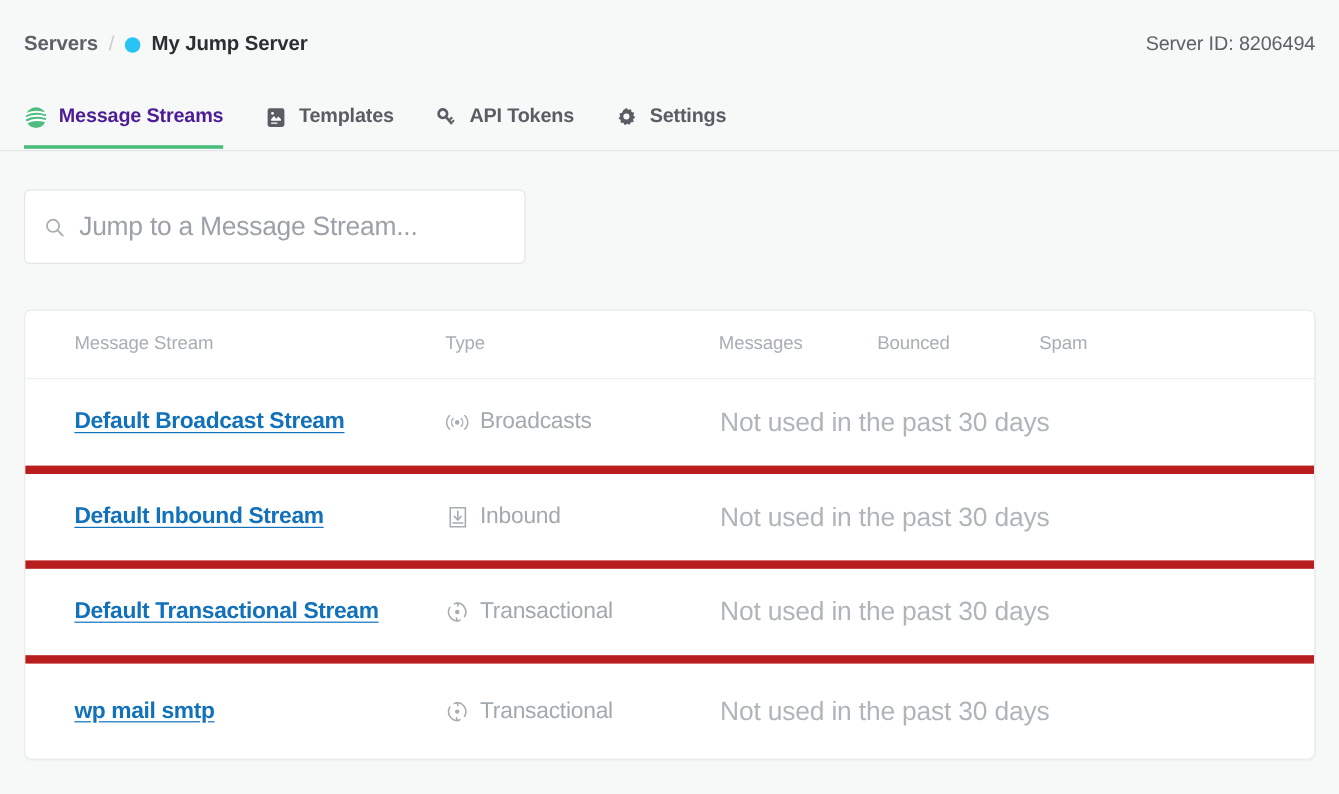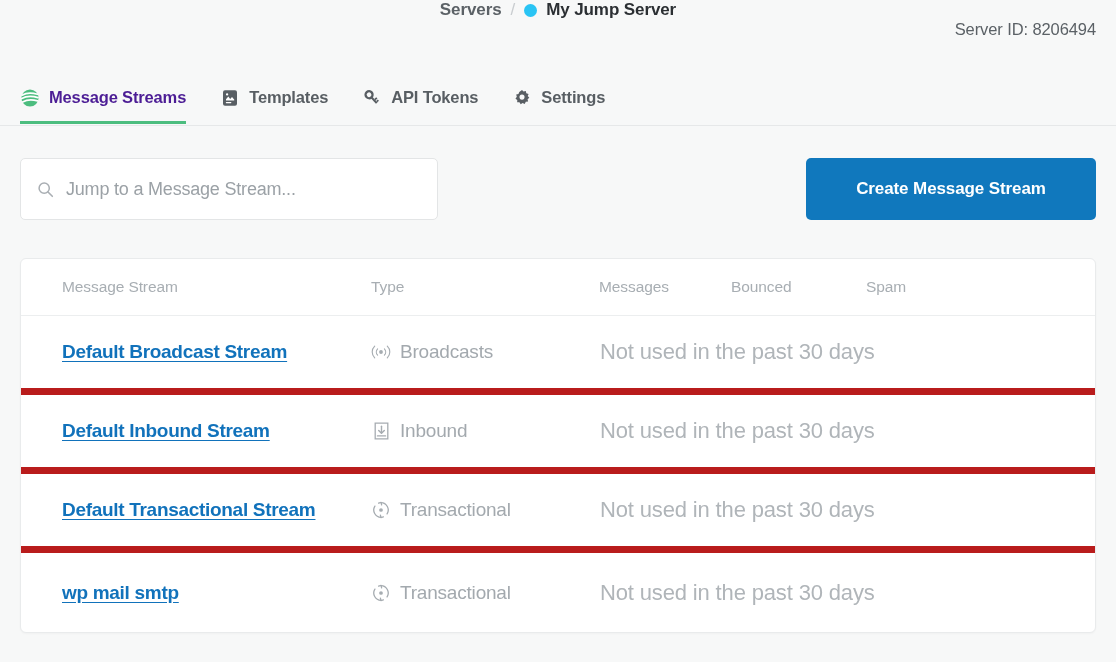--- a/index.html
+++ b/index.html
@@ -22,21 +22,20 @@
   }
 
   
   .breadcrumb-bar {
     position: absolute;
     top: 0; left: 0; right: 0;
     height: 74px;
     display: flex;
     align-items: center;
     padding: 0 20px;
-    flex-direction: column;
   }
 
   .breadcrumb {
     display: flex;
     align-items: center;
     font-size: 17px;
     font-weight: bold;
     letter-spacing: -0.1px;
   }
   .crumb-root {
@@ -126,21 +125,21 @@
     width: 418px;
     height: 62px;
   }
   .search-input {
     width: 100%;
     height: 62px;
     border: 1px solid #e3e5e6;
     border-radius: 5px;
     background: #ffffff;
     font-family: "Liberation Sans", sans-serif;
-    font-size: 18px;
+    font-size: 22px;
     color: #3c4145;
     padding: 0 14px 0 45px;
     outline: none;
     letter-spacing: -0.2px;
   }
   .search-input::placeholder { color: #9ba1a6; }
   .search-icon-box {
     position: absolute;
     left: 16px; top: 50%;
     transform: translateY(-50%);
@@ -317,21 +316,20 @@
     <div class="search-wrap">
       <span class="search-icon-box">
         <svg width="17" height="17" viewBox="0 0 17 17">
           <circle cx="7.2" cy="7.2" r="5.1" fill="none" stroke="#a9aeb3" stroke-width="1.5"></circle>
           <line x1="11" y1="11" x2="15.3" y2="15.3" stroke="#a9aeb3" stroke-width="1.6" stroke-linecap="round"></line>
         </svg>
       </span>
       <input class="search-input" type="text" placeholder="Jump to a Message Stream..." style="">
     </div>
 
-    <button class="create-btn">Create Message Stream</button>
   </div>
 
   <div class="card">
 
     <div class="row thead">
       <div class="th c-name">Message Stream</div>
       <div class="th c-type">Type</div>
       <div class="th c-msgs">Messages</div>
       <div class="th c-bounce">Bounced</div>
       <div class="th c-spam">Spam</div>

